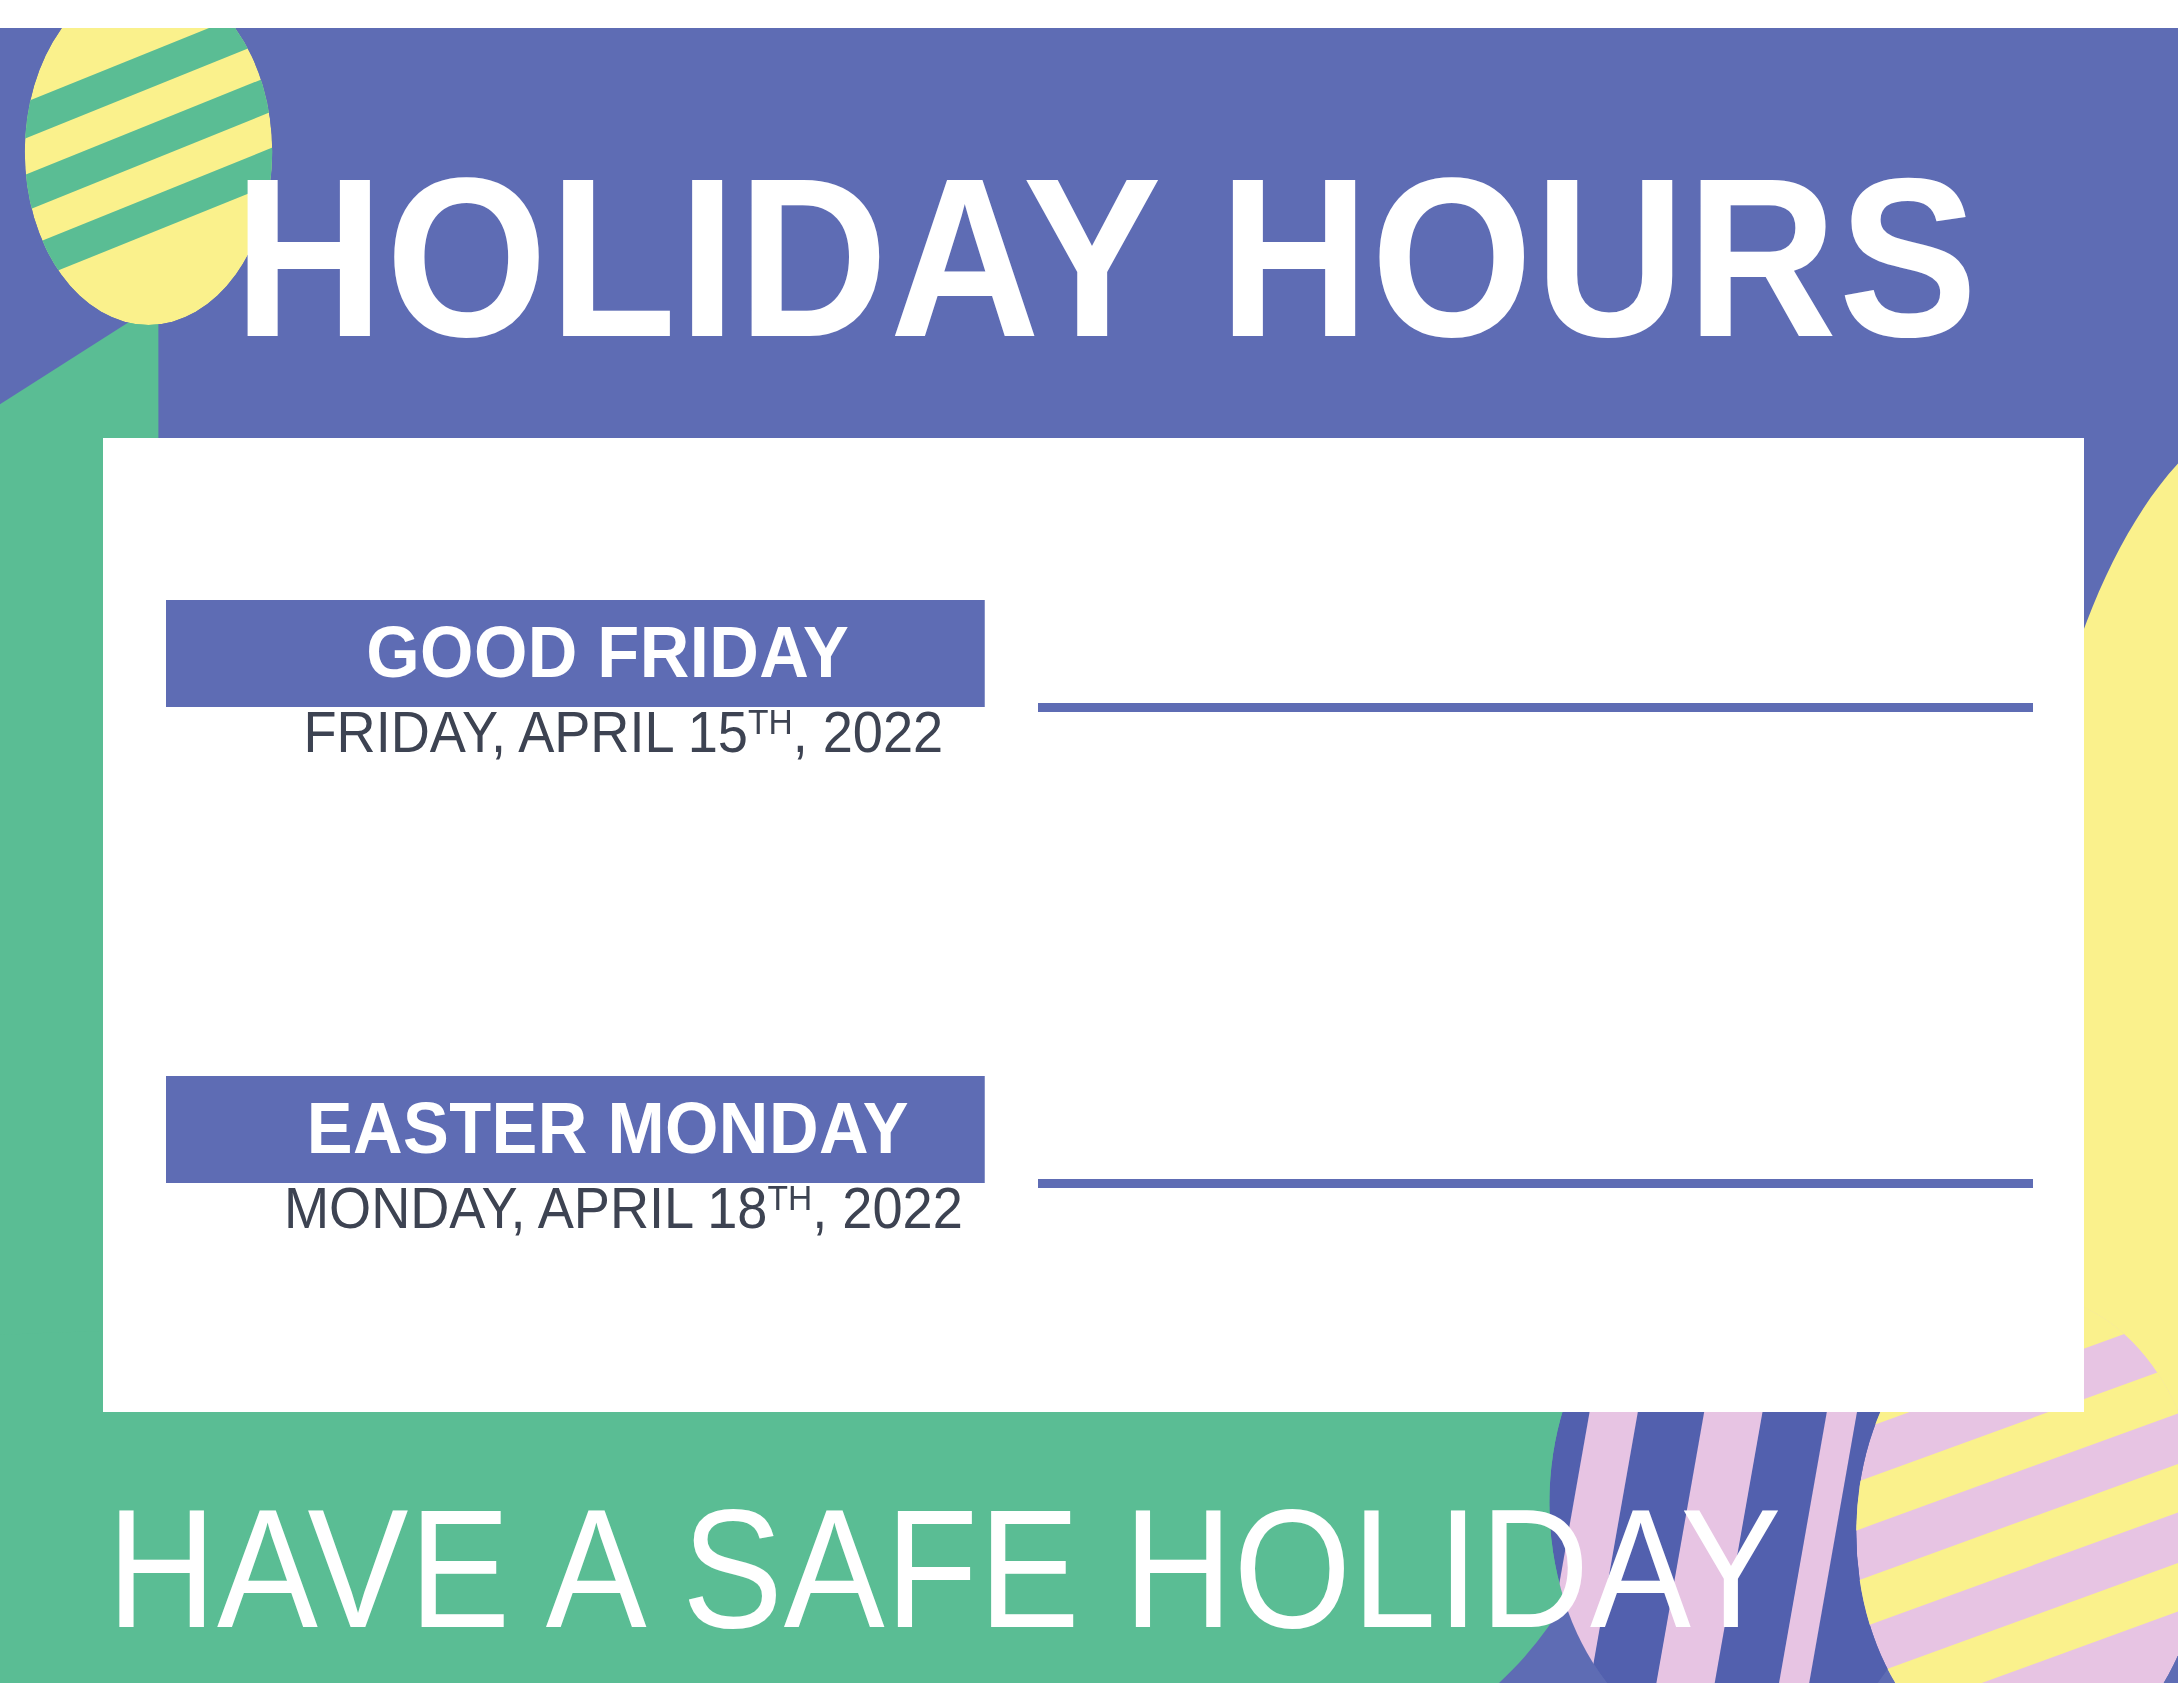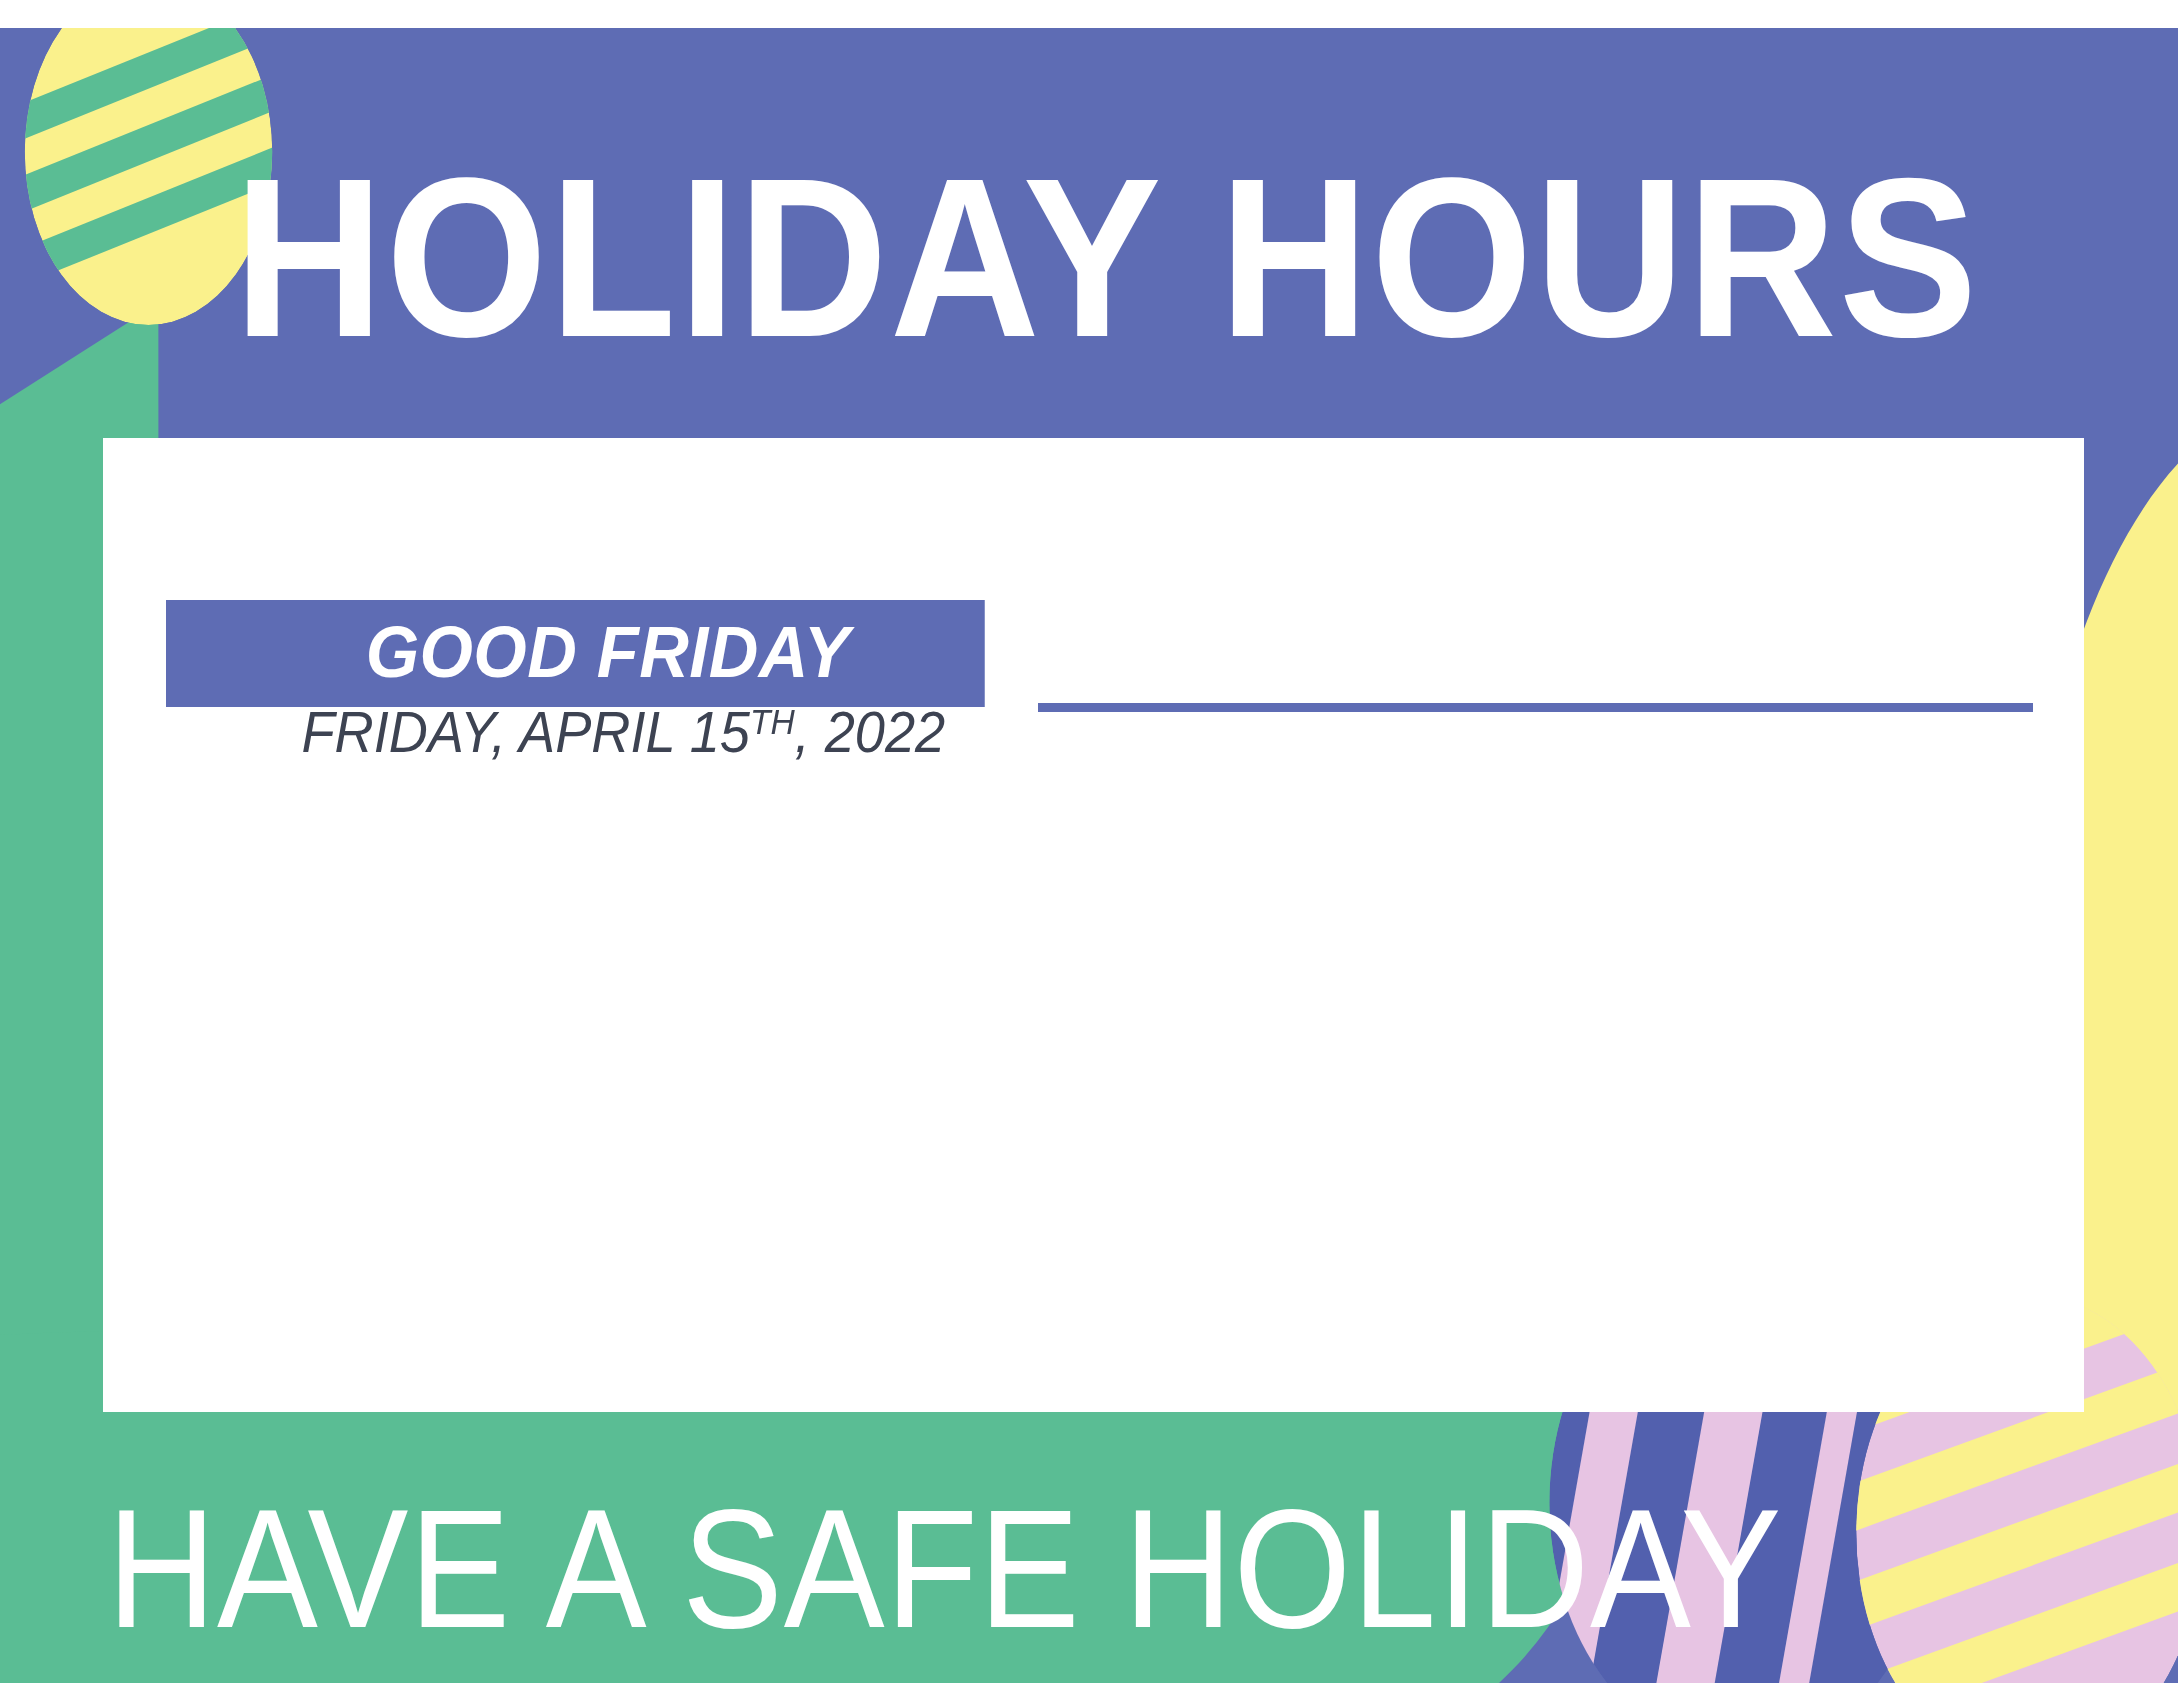--- a/index.html
+++ b/index.html
@@ -55,21 +55,20 @@
     height: 974px;
     background: #ffffff;
   }
 
   
   .row {
     position: absolute;
     left: 0;
     width: 1751px;
     height: 178px;
-    font-style: italic;
   }
   .row-1 { top: 162px; }
   .row-2 { top: 400px; }
   .row-3 { top: 638px; }
 
   .row-label {
     position: absolute;
     left: 63px;
     top: 0;
     width: 871px;
@@ -204,19 +203,24 @@
 
   <div id="card">
 
     <div class="row row-1">
       <div class="row-label">GOOD FRIDAY</div>
       <div class="row-rule"></div>
       <div class="row-date"><span>FRIDAY, APRIL 15</span><sup>TH</sup><span>, 2022</span></div>
     </div>
 
 
+    <div class="row row-3">
+      <div class="row-label">EASTER MONDAY</div>
+      <div class="row-rule"></div>
+      <div class="row-date"><span>MONDAY, APRIL 18</span><sup>TH</sup><span>, 2022</span></div>
+    </div>
 
   </div>
 
   <div id="footer-text">HAVE A SAFE HOLIDAY</div>
 
 </div>
 
 
 </body></html>

